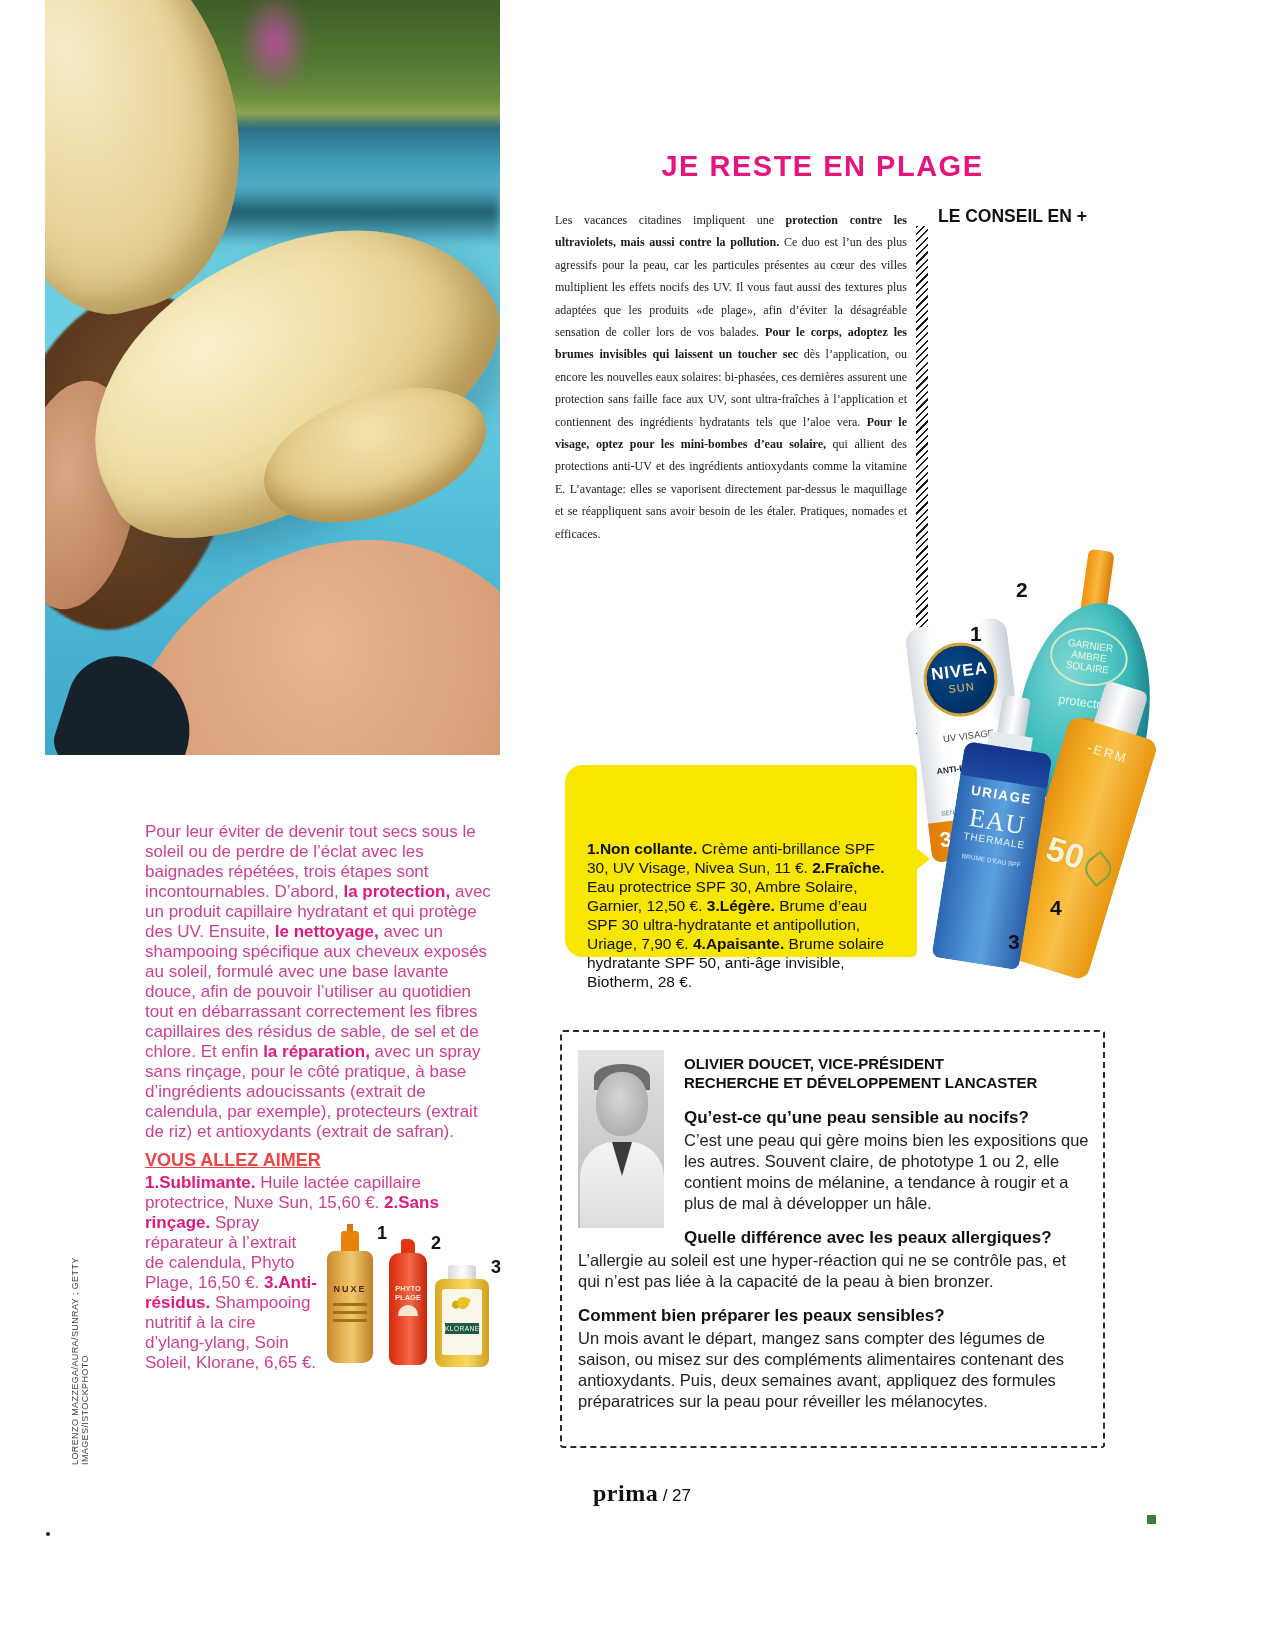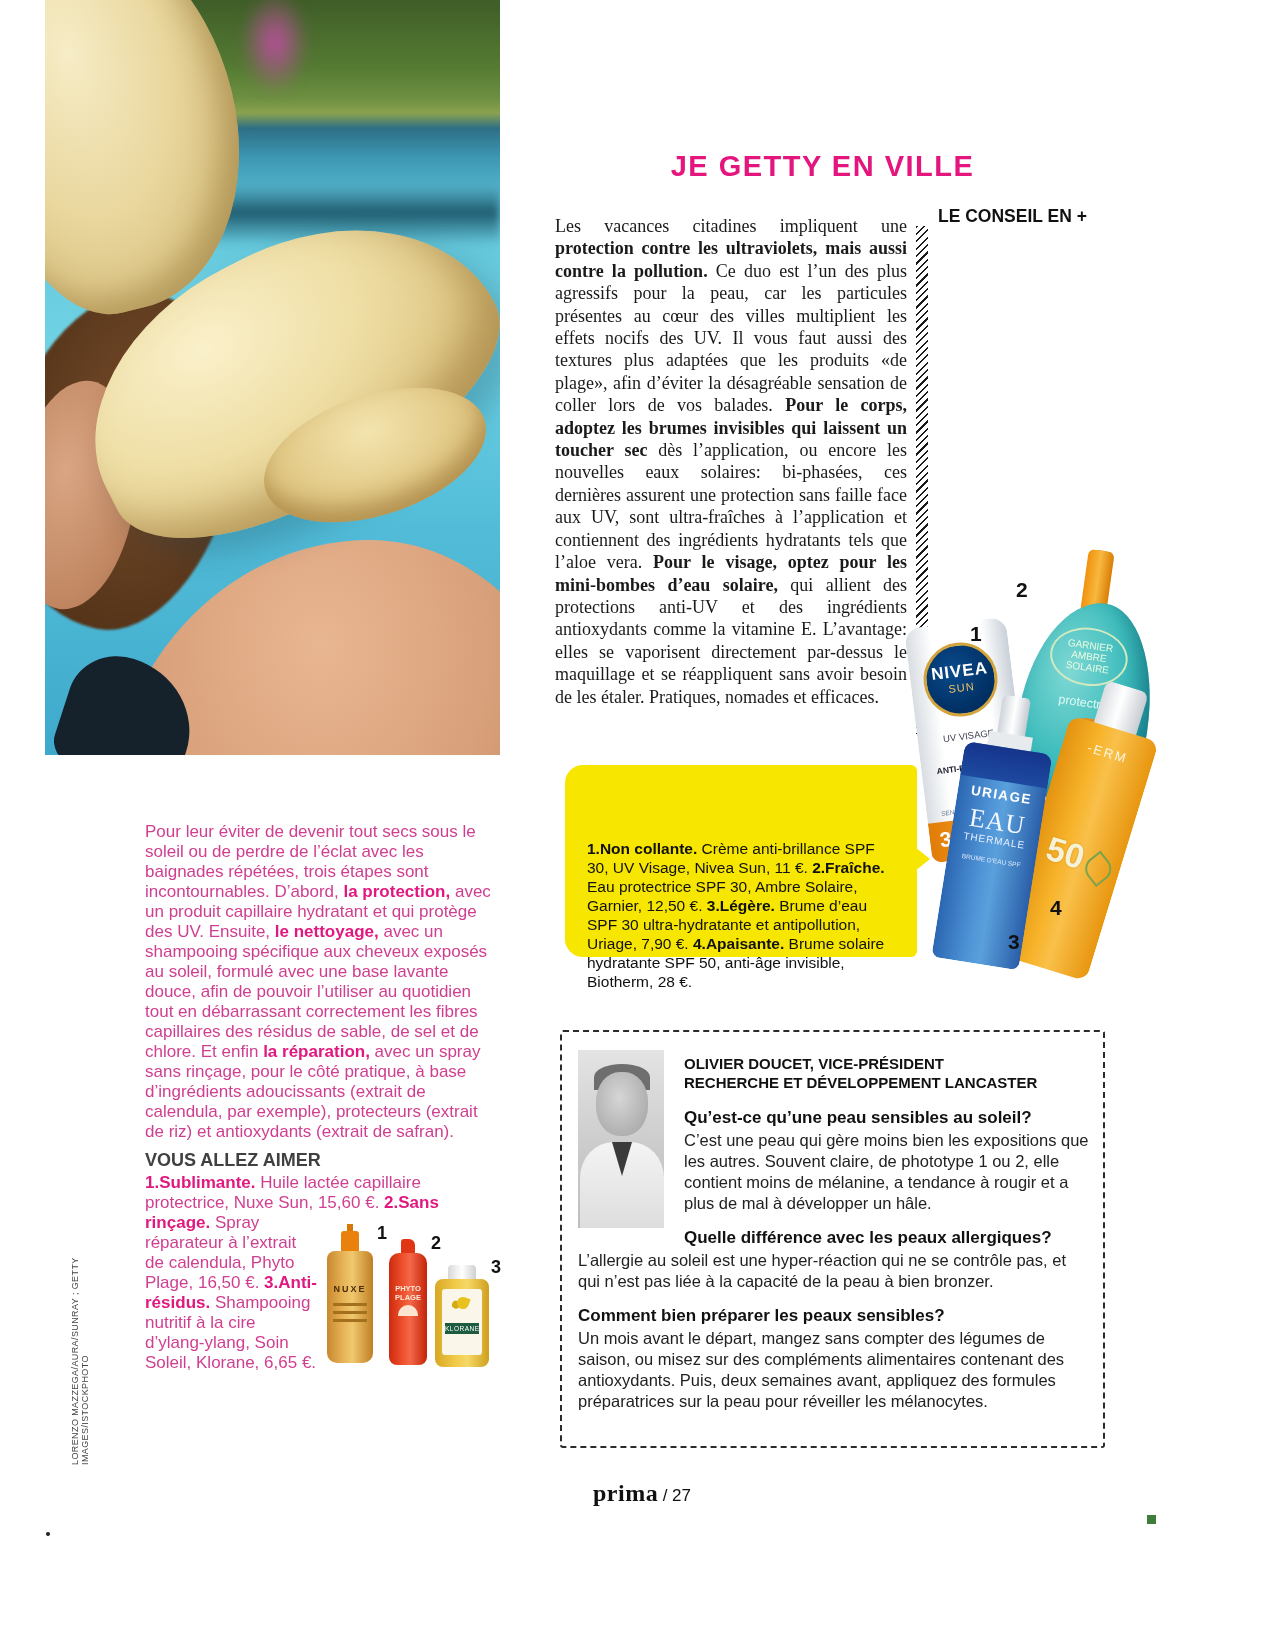--- a/index.html
+++ b/index.html
@@ -40,21 +40,21 @@
 
   
   .credit{position:absolute;left:70px;top:1175px;height:290px;writing-mode:vertical-rl;
           transform:rotate(180deg);font-family:"Liberation Sans",sans-serif;font-size:9px;
           color:#444;letter-spacing:.4px;}
 
   
   .title{position:absolute;left:555px;top:150px;width:535px;text-align:center;
          font-family:"Liberation Sans",sans-serif;font-weight:bold;font-size:29px;
          letter-spacing:1.5px;color:#e4157c;}
-  .article{position:absolute;left:555px;top:197px;width:352px;font-size:18px;
+  .article{position:absolute;left:555px;top:197px;width:352px;font-size:12px;
            line-height:22.4px;text-align:justify;}
   .article b,.conseil b{font-weight:bold;}
 
   .hatch{position:absolute;left:916px;top:226px;width:12px;height:508px;
          background:repeating-linear-gradient(135deg,#1a1a1a 0 1.6px,transparent 1.6px 5.2px);}
 
   .conseil{position:absolute;left:938px;top:203px;width:158px;font-size:18px;line-height:26.2px;}
   .conseil-title{font-family:"Liberation Sans",sans-serif;font-weight:bold;font-size:17.5px;
                  margin-bottom:6px;color:#111;}
 
@@ -142,21 +142,21 @@
            font-style:italic;font-weight:bold;font-size:33px;color:#e42277;letter-spacing:1px;}
   .trousse-body{position:absolute;left:22px;top:58px;width:312px;
            font-family:"Liberation Sans",sans-serif;font-size:15.5px;line-height:19px;color:#111;}
 
   
   .cheveux{position:absolute;left:145px;top:822px;width:350px;
            font-family:"Liberation Sans",sans-serif;color:#d03e90;}
   .cheveux-title{font-weight:bold;font-size:27.5px;color:#e50b7e;margin:0 0 8px 0;letter-spacing:.2px;}
   .cheveux-body{font-size:17px;line-height:20px;margin:0;}
   .cheveux-body b,.aimer b{color:#e0187f;font-weight:bold;}
-  .aimer-title{font-weight:bold;font-size:18px;color:#404040;margin:8px 0 2px 0;}
+  .aimer-title{font-weight:bold;font-size:18px;color:#ef4444;margin:8px 0 2px 0;text-decoration:underline;}
   .aimer{font-size:17px;line-height:20px;margin:0;}
   .prod-float{float:right;width:170px;height:150px;position:relative;margin:4px 0 0 6px;}
   .bnum{position:absolute;font-family:"Liberation Sans",sans-serif;font-weight:bold;
         font-size:18px;color:#111;}
   .nuxe{position:absolute;left:2px;top:14px;width:46px;height:132px;}
   .nuxe .cap{position:absolute;left:14px;top:0;width:18px;height:22px;background:#e8820c;border-radius:3px;}
   .nuxe .noz{position:absolute;left:20px;top:-7px;width:6px;height:8px;background:#d97706;}
   .nuxe .body{position:absolute;left:0;top:20px;width:46px;height:112px;border-radius:8px 8px 10px 10px;
         background:linear-gradient(90deg,#c9882e 0%,#e7b356 35%,#f0c86e 55%,#c07f24 100%);}
   .nuxe .brand{position:absolute;left:0;top:48px;width:100%;text-align:center;color:#4a2c08;
@@ -223,21 +223,21 @@
     <div class="hair"></div>
     <div class="face"></div>
     <div class="strap"></div>
     <div class="hat-brim"></div>
     <div class="hat-crown"></div>
     <div class="hat-edge"></div>
   </div>
 
   <div class="credit">LORENZO MAZZEGA/AURA/SUNRAY ; GETTY IMAGES/ISTOCKPHOTO</div>
 
-  <div class="title">JE GETTY EN VILLE</div>
+  <div class="title">JE RESTE EN PLAGE</div>
 
   <p class="article"><span>Les vacances citadines impliquent une </span><b>protection contre les ultraviolets, mais aussi contre la pollution.</b><span> Ce duo est l’un des plus agressifs pour la peau, car les particules présentes au cœur des villes multiplient les effets nocifs des UV. Il vous faut aussi des textures plus adaptées que les produits «de plage», afin d’éviter la désagréable sensation de coller lors de vos balades. </span><b>Pour le corps, adoptez les brumes invisibles qui laissent un toucher sec</b><span> dès l’application, ou encore les nouvelles eaux solaires: bi-phasées, ces dernières assurent une protection sans faille face aux UV, sont ultra-fraîches à l’application et contiennent des ingrédients hydratants tels que l’aloe vera. </span><b>Pour le visage, optez pour les mini-bombes d’eau solaire,</b><span> qui allient des protections anti-UV et des ingrédients antioxydants comme la vitamine E. L’avantage: elles se vaporisent directement par-dessus le maquillage et se réappliquent sans avoir besoin de les étaler. Pratiques, nomades et efficaces.</span></p>
 
   <div class="hatch"></div>
 
   <div class="conseil">
     <div class="conseil-title">LE CONSEIL EN +</div>
   </div>
 
   <div class="collage">
@@ -324,21 +324,21 @@
 
   <div class="expert">
     <div class="expert-inner">
       <div class="expert-photo">
         <div class="hairline"></div>
         <div class="head"></div>
         <div class="coat"></div>
         <div class="collar"></div>
       </div>
       <div class="expert-name"><span>OLIVIER DOUCET, VICE-PRÉSIDENT</span><br><span>RECHERCHE ET DÉVELOPPEMENT LANCASTER</span></div>
-      <div class="qa-q first">Qu’est-ce qu’une peau sensibles au soleil?</div>
+      <div class="qa-q first">Qu’est-ce qu’une peau sensible au nocifs?</div>
       <p class="qa-a">C’est une peau qui gère moins bien les expositions que les autres. Souvent claire, de phototype 1 ou 2, elle contient moins de mélanine, a tendance à rougir et a plus de mal à développer un hâle.</p>
       <div class="qa-q">Quelle différence avec les peaux allergiques?</div>
       <p class="qa-a">L’allergie au soleil est une hyper-réaction qui ne se contrôle pas, et qui n’est pas liée à la capacité de la peau à bien bronzer.</p>
       <div class="qa-q">Comment bien préparer les peaux sensibles?</div>
       <p class="qa-a">Un mois avant le départ, mangez sans compter des légumes de saison, ou misez sur des compléments alimentaires contenant des antioxydants. Puis, deux semaines avant, appliquez des formules préparatrices sur la peau pour réveiller les mélanocytes.</p>
     </div>
   </div>
 
   <div class="footer">
     <span class="brand">prima</span>

